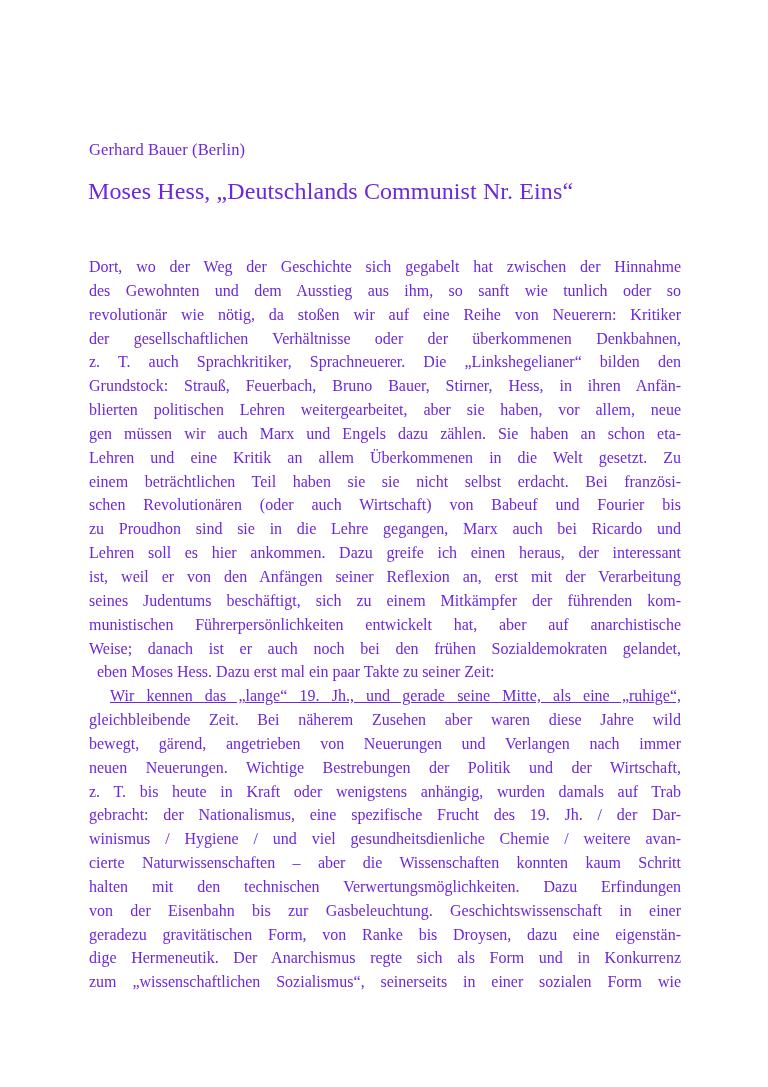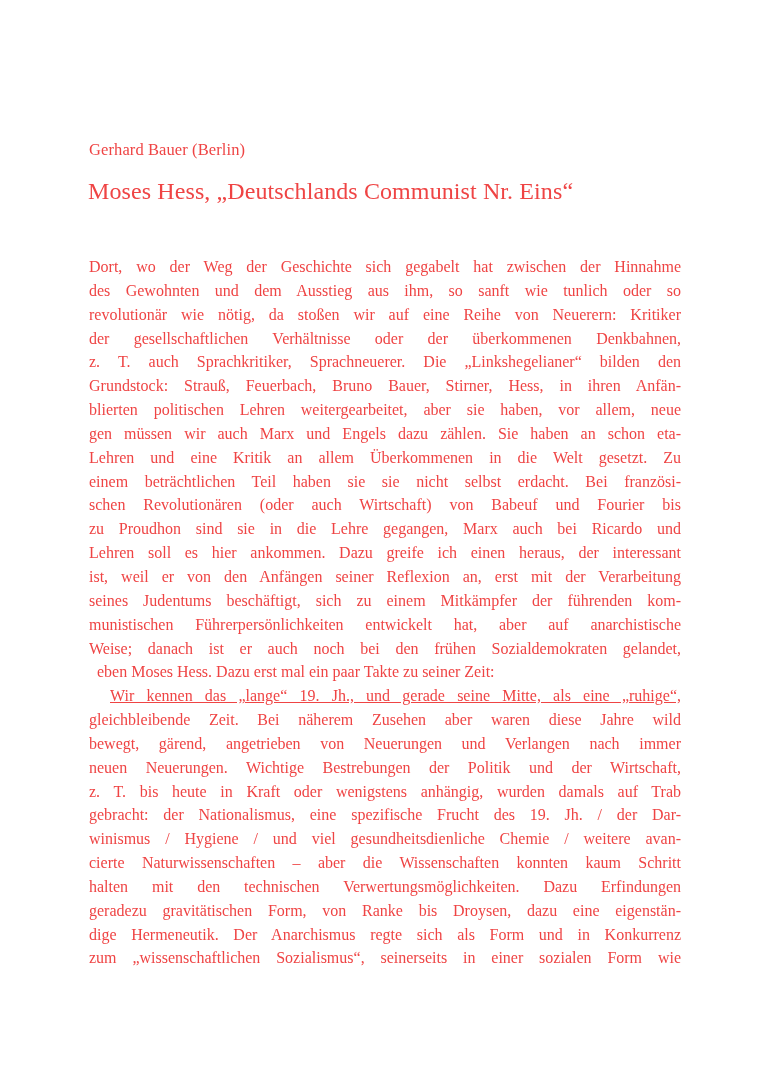--- a/index.html
+++ b/index.html
@@ -2,21 +2,21 @@
 <html><head>
 <meta charset="utf-8">
 <style>
   html, body { margin: 0; padding: 0; background: #e8e8e8; }
   .page {
     position: relative;
     width: 768px;
     height: 1087px;
     background: #ffffff;
     font-family: "Liberation Serif", "DejaVu Serif", serif;
-    color: #ef4444;
+    color: #6d28d9;
     overflow: hidden;
   }
   .author {
     position: absolute;
     left: 89px;
     top: 139px;
     font-size: 16.5px;
     line-height: 22px;
     letter-spacing: 0.1px;
   }
@@ -77,18 +77,19 @@
       <div class="paragraph">
         <div class="line indent"><span>Wir kennen das „lange“ 19. Jh., und gerade seine Mitte, als eine „ruhige“,</span></div>
         <div class="line"><span>gleichbleibende Zeit. Bei näherem Zusehen aber waren diese Jahre wild</span></div>
         <div class="line"><span>bewegt, gärend, angetrieben von Neuerungen und Verlangen nach immer</span></div>
         <div class="line"><span>neuen Neuerungen. Wichtige Bestrebungen der Politik und der Wirtschaft,</span></div>
         <div class="line"><span>z. T. bis heute in Kraft oder wenigstens anhängig, wurden damals auf Trab</span></div>
         <div class="line"><span>gebracht: der Nationalismus, eine spezifische Frucht des 19. Jh. / der Dar-</span></div>
         <div class="line"><span>winismus / Hygiene / und viel gesundheitsdienliche Chemie / weitere avan-</span></div>
         <div class="line"><span>cierte Naturwissenschaften – aber die Wissenschaften konnten kaum Schritt</span></div>
         <div class="line"><span>halten mit den technischen Verwertungsmöglichkeiten. Dazu Erfindungen</span></div>
+        <div class="line"><span>von der Eisenbahn bis zur Gasbeleuchtung. Geschichtswissenschaft in einer</span></div>
         <div class="line"><span>geradezu gravitätischen Form, von Ranke bis Droysen, dazu eine eigenstän-</span></div>
         <div class="line"><span>dige Hermeneutik. Der Anarchismus regte sich als Form und in Konkurrenz</span></div>
         <div class="line"><span>zum „wissenschaftlichen Sozialismus“, seinerseits in einer sozialen Form wie</span></div>
       </div>
     </div>
 </div>
 
 </body></html>

